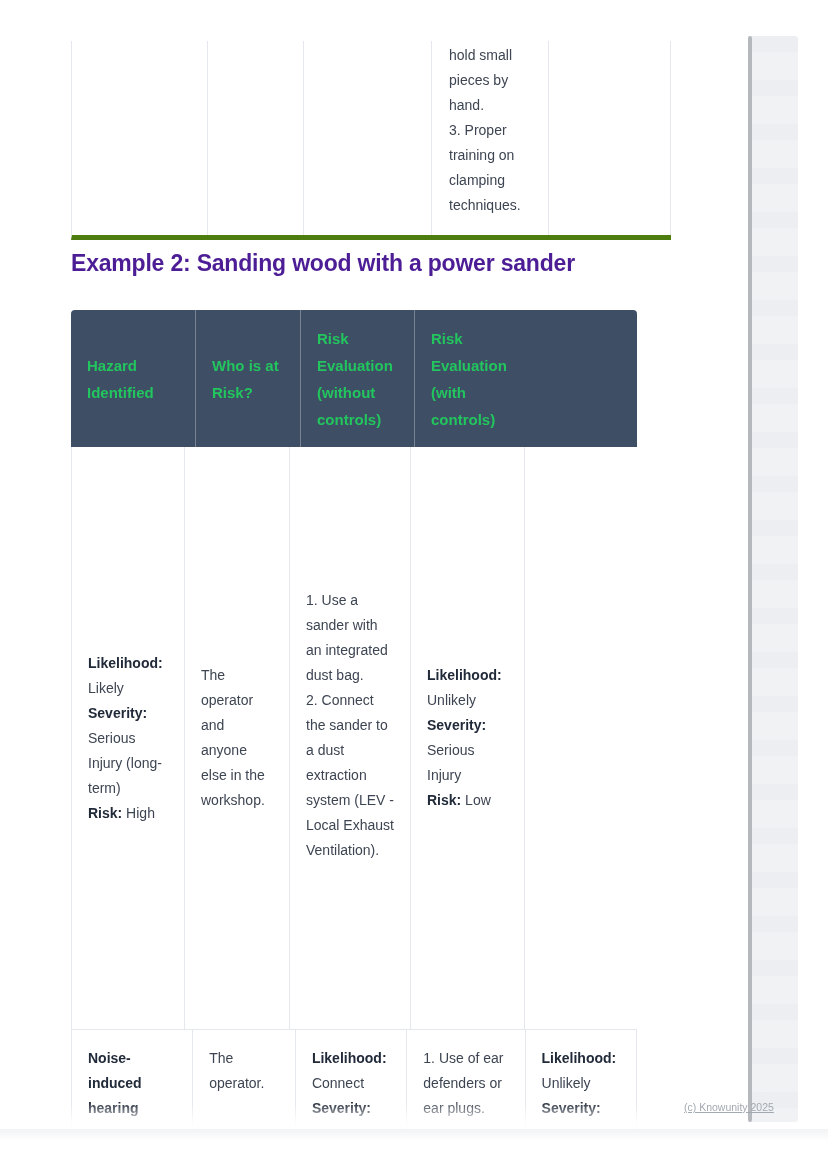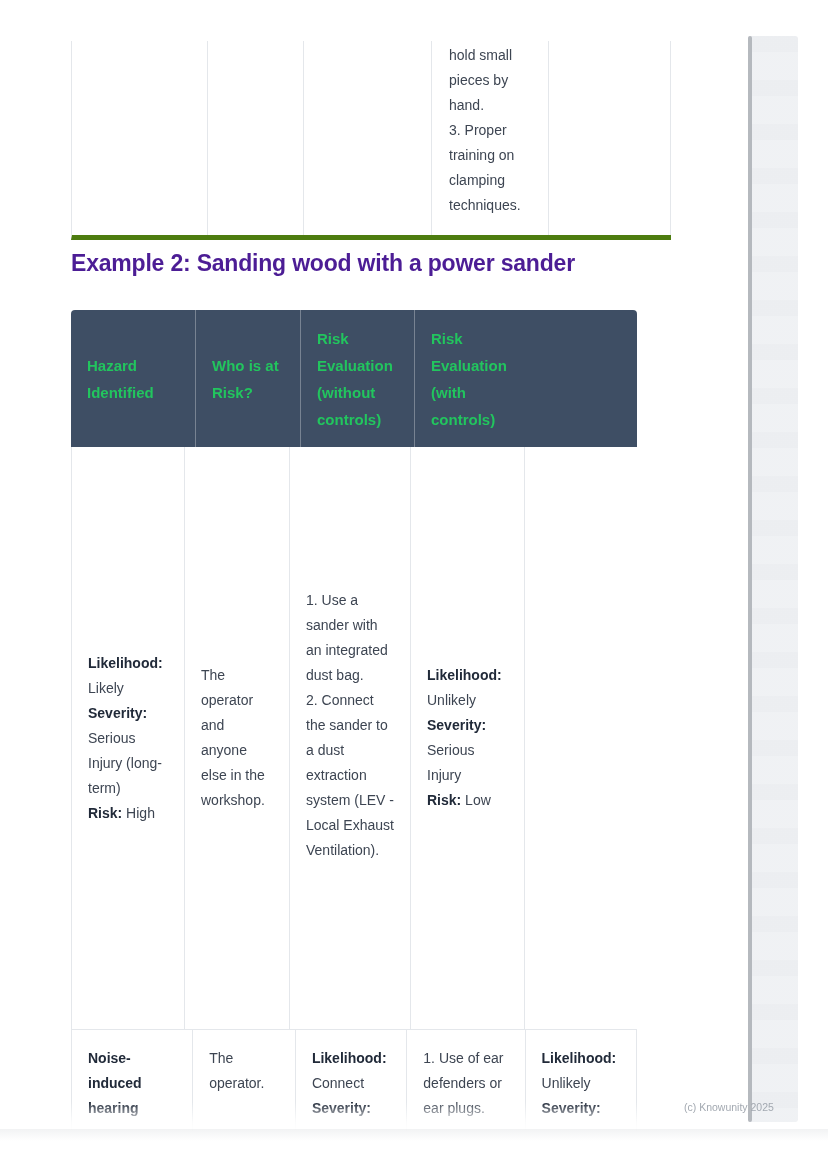--- a/index.html
+++ b/index.html
@@ -44,21 +44,21 @@
   .page-edge{position:absolute;left:0;top:1129px;width:828px;height:12px;pointer-events:none;
         background:linear-gradient(180deg,rgba(125,134,144,0.10) 0%,rgba(255,255,255,0) 100%);}
 
   
   .scroll-strip{position:absolute;left:748px;top:36px;width:50px;height:1086px;
         background:#eff1f4;border-radius:3px;
         background-image:repeating-linear-gradient(180deg,rgba(0,0,0,0.012) 0 16px,rgba(255,255,255,0.04) 16px 44px);}
   .scroll-thumb{position:absolute;left:0;top:0;width:4px;height:100%;background:#b5b9be;border-radius:2px;}
 
   .watermark{position:absolute;left:684px;top:1101px;font-size:10.5px;line-height:13px;
-             color:#a3a9b1;z-index:6;white-space:nowrap;}
+             color:#a3a9b1;z-index:6;white-space:nowrap;text-decoration:underline;}
 </style>
 </head>
 <body>
 
 <div class="canvas">
   <div class="clip">
 
     <div class="top-table">
       <div class="tt-cell tt-c1"></div>
       <div class="tt-cell tt-c2"></div>

